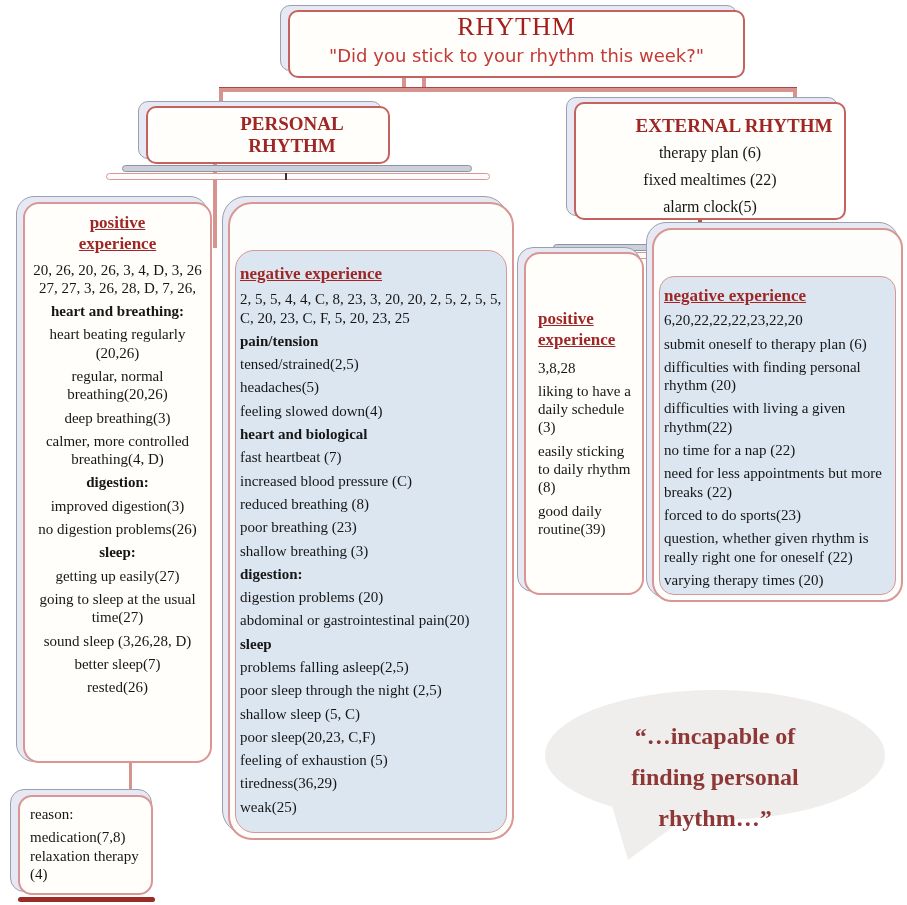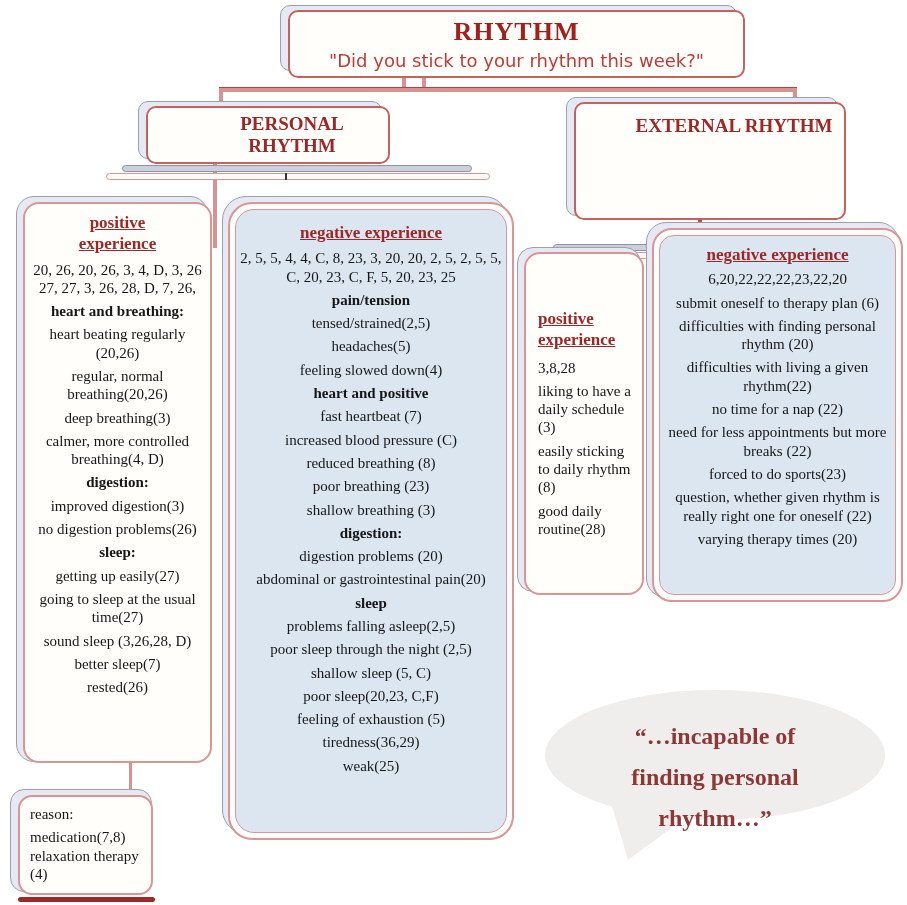--- a/index.html
+++ b/index.html
@@ -9,26 +9,26 @@
   
   .conn{background:var(--connector);}
   .conn-h{border-top:1px solid #a84844;}
   
   .shadow{background:var(--shadowfill);border:1.5px solid var(--shadowline);border-radius:14px;}
   
   .node{background:#fffefb;border:2.5px solid var(--accent);border-radius:16px;overflow:hidden;}
   .node-top{border-color:var(--accentdark);border-radius:10px;text-align:center;}
   .outer-neg{background:#fdfdfb;border:2px solid var(--accent);}
   .inner-neg{position:absolute;inset:5px;background:var(--blue);border:1.5px solid var(--accent);
-             border-radius:19px;overflow:hidden;text-align:center;padding:8px 4px;}
+             border-radius:19px;overflow:hidden;padding:8px 4px;margin-top:41px;}
   
   .bar-gray{background:var(--graybarfill);border:1px solid var(--graybarline);border-radius:4px;}
   .bar-rose{background:#fdfcfa;border:1px solid var(--accent);border-radius:4px;}
   
-  .rhythm-title{font-size:26px;font-weight:bold;color:var(--titlered);letter-spacing:1px;margin-top:5px;}
+  .rhythm-title{font-size:26px;font-weight:normal;color:var(--titlered);letter-spacing:1px;}
   .rhythm-sub{font-family:"DejaVu Sans","Liberation Sans",sans-serif;font-size:18px;color:var(--subred);margin-top:3px;}
   .branch-title{font-size:19px;font-weight:bold;color:var(--headred);margin-top:7px;padding-left:48px;}
   .branch-sub{font-size:18px;font-weight:bold;color:var(--ink);margin-top:10px;}
   .ext-item{font-size:16px;margin:4px 0;line-height:1.45;}
   .box-heading{font-size:17px;font-weight:bold;color:var(--headred);text-decoration:underline;
                line-height:1.25;margin:4px 0 6px;}
   .pp-heading{max-width:105px;margin:2px auto 6px;text-align:center;}
   .lh{ text-align:left;margin:2px 0 8px;}
   .codes,.item,.sub{font-size:15px;line-height:1.22;margin:5px 0;}
   .sub{font-weight:bold;}
@@ -70,20 +70,26 @@
 
   <div class="abs shadow" style="left:138px;top:101px;width:244px;height:58px;border-radius:10px;"></div>
   <div class="abs node node-top" style="left:146px;top:106px;width:244px;height:58px;">
     <div class="branch-title" style="margin-top:5px;">PERSONAL RHYTHM</div>
     <div class="branch-sub">biological rhythm</div>
   </div>
 
   <div class="abs shadow" style="left:566px;top:97px;width:272px;height:119px;border-radius:10px;"></div>
   <div class="abs node node-top" style="left:574px;top:102px;width:272px;height:118px;padding-top:4px;">
     <div class="branch-title">EXTERNAL RHYTHM</div>
+    <div>
+
+    <p class="ext-item">therapy plan (6)</p>
+        <p class="ext-item">fixed mealtimes (22)</p>
+        <p class="ext-item">alarm clock(5)</p>
+      </div>
   </div>
 
   <div class="abs shadow" style="left:16px;top:196px;width:192px;height:566px;border-radius:18px;"></div>
   <div class="abs node center" style="left:23px;top:202px;width:189px;height:561px;padding:6px 7px;">
     <div class="box-heading pp-heading">positive experience</div>
     <div>
 
     <p class="codes">20, 26, 20, 26, 3, 4, D, 3, 26 27, 27, 3, 26, 28, D, 7, 26,</p>
         <p class="sub">heart and breathing:</p>
         <p class="item">heart beating regularly (20,26)</p>
@@ -106,21 +112,21 @@
   <div class="abs outer-neg" style="left:228px;top:202px;width:286px;height:638px;border-radius:24px;">
     <div class="inner-neg">
       <div class="box-heading">negative experience</div>
       <div>
 
       <p class="codes">2, 5, 5, 4, 4, C, 8, 23, 3, 20, 20, 2, 5, 2, 5, 5, C, 20, 23, C, F, 5, 20, 23, 25</p>
           <p class="sub">pain/tension</p>
           <p class="item">tensed/strained(2,5)</p>
           <p class="item">headaches(5)</p>
           <p class="item">feeling slowed down(4)</p>
-          <p class="sub">heart and positive</p>
+          <p class="sub">heart and biological</p>
           <p class="item">fast heartbeat (7)</p>
           <p class="item">increased blood pressure (C)</p>
           <p class="item">reduced breathing (8)</p>
           <p class="item">poor breathing (23)</p>
           <p class="item">shallow breathing (3)</p>
           <p class="sub">digestion:</p>
           <p class="item">digestion problems (20)</p>
           <p class="item">abdominal or gastrointestinal pain(20)</p>
           <p class="sub">sleep</p>
           <p class="item">problems falling asleep(2,5)</p>
@@ -135,21 +141,21 @@
   </div>
 
   <div class="abs shadow" style="left:517px;top:247px;width:124px;height:345px;border-radius:16px;"></div>
   <div class="abs node left" style="left:524px;top:252px;width:120px;height:343px;padding:52px 6px 6px 12px;">
     <div class="box-heading lh" style="max-width:92px;">positive experience</div>
     <div>
 
     <p class="codes">3,8,28</p>
         <p class="item">liking to have a daily schedule (3)</p>
         <p class="item">easily sticking to daily rhythm (8)</p>
-        <p class="item">good daily routine(28)</p>
+        <p class="item">good daily routine(39)</p>
       </div>
   </div>
 
   <div class="abs shadow" style="left:646px;top:222px;width:253px;height:376px;border-radius:20px;"></div>
   <div class="abs outer-neg" style="left:652px;top:228px;width:251px;height:374px;border-radius:20px;">
     <div class="inner-neg" style="border-radius:15px;padding:4px 4px;">
       <div class="box-heading" style="margin-bottom:2px;">negative experience</div>
       <div>
 
       <p class="codes">6,20,22,22,22,23,22,20</p>

